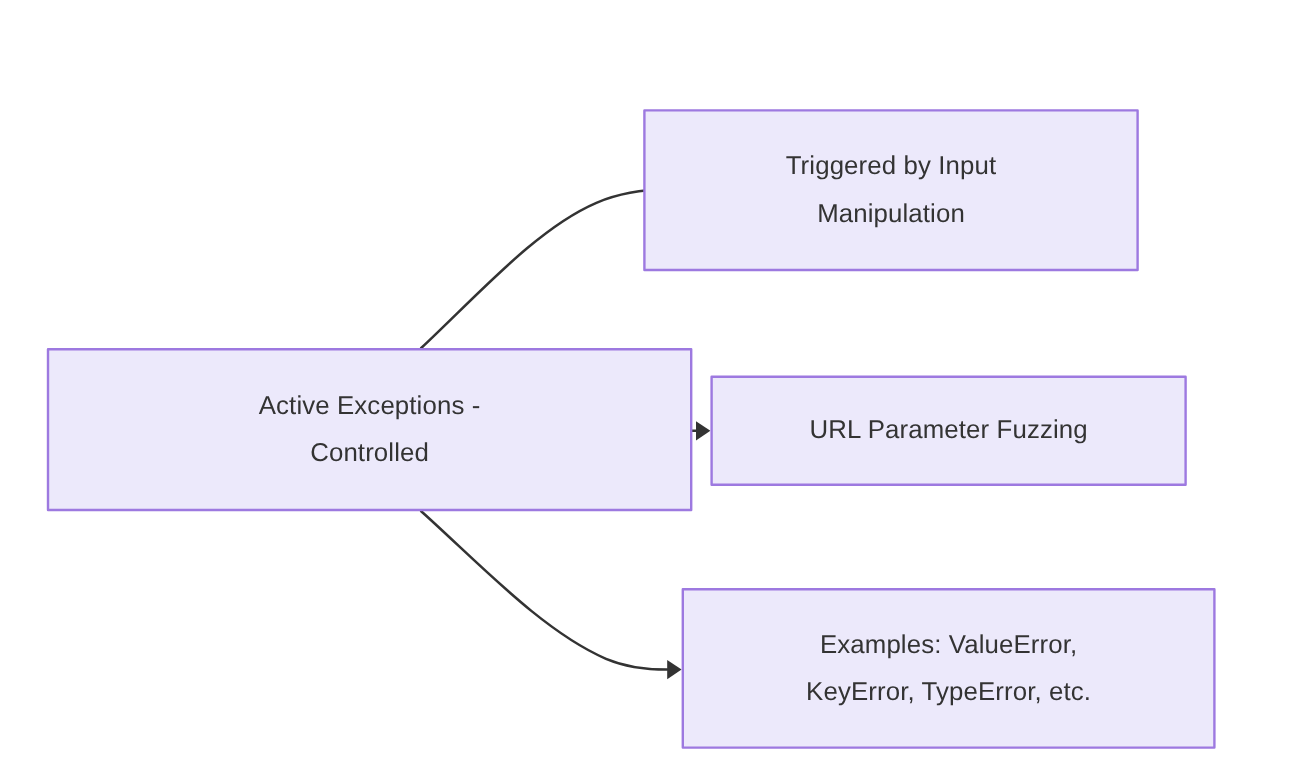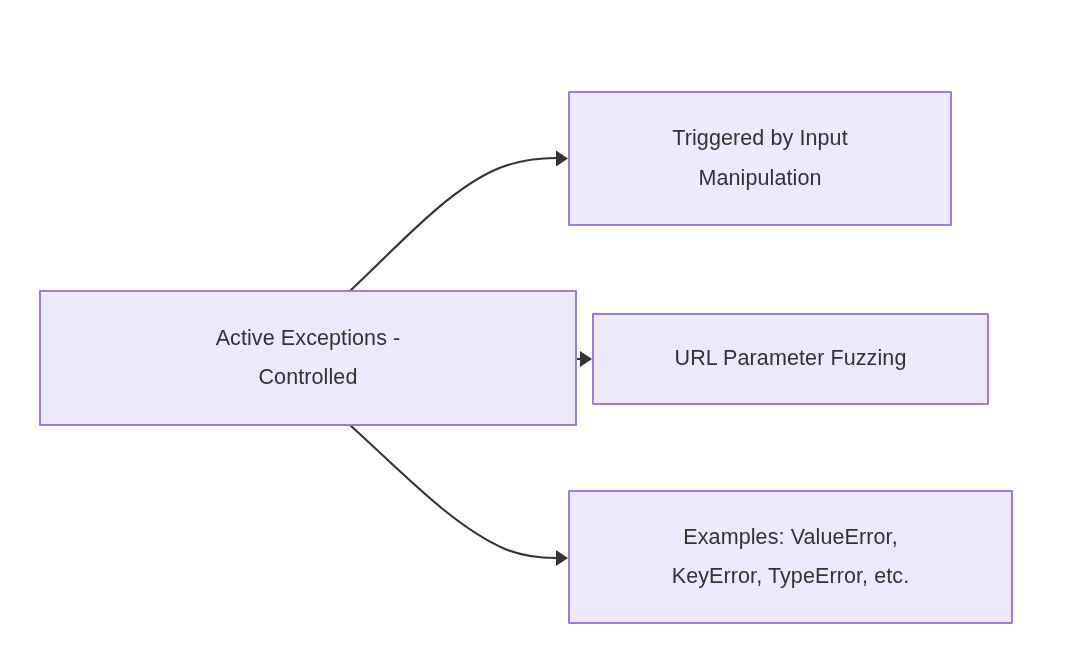--- a/index.html
+++ b/index.html
@@ -49,23 +49,23 @@
     white-space: pre-line;
     padding: 0 14px;
   }
   .node-source {
     left: 39px;
     top: 290px;
     width: 538px;
     height: 136px;
   }
   .node-trigger {
-    left: 568px;
+    left: 536px;
     top: 91px;
-    width: 384px;
+    width: 413px;
     height: 135px;
   }
   .node-fuzzing {
     left: 592px;
     top: 313px;
     width: 397px;
     height: 92px;
   }
   .node-examples {
     left: 568px;

